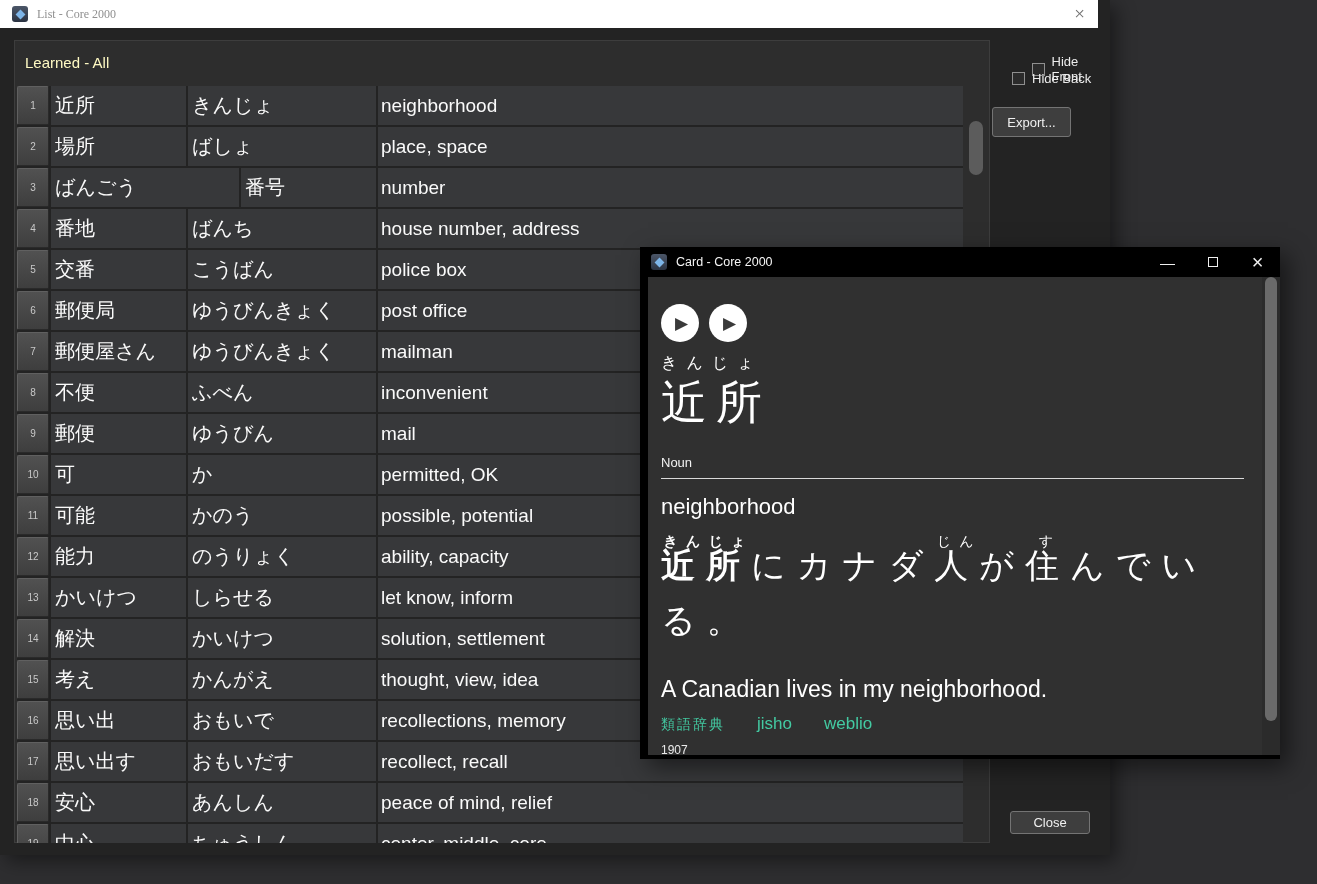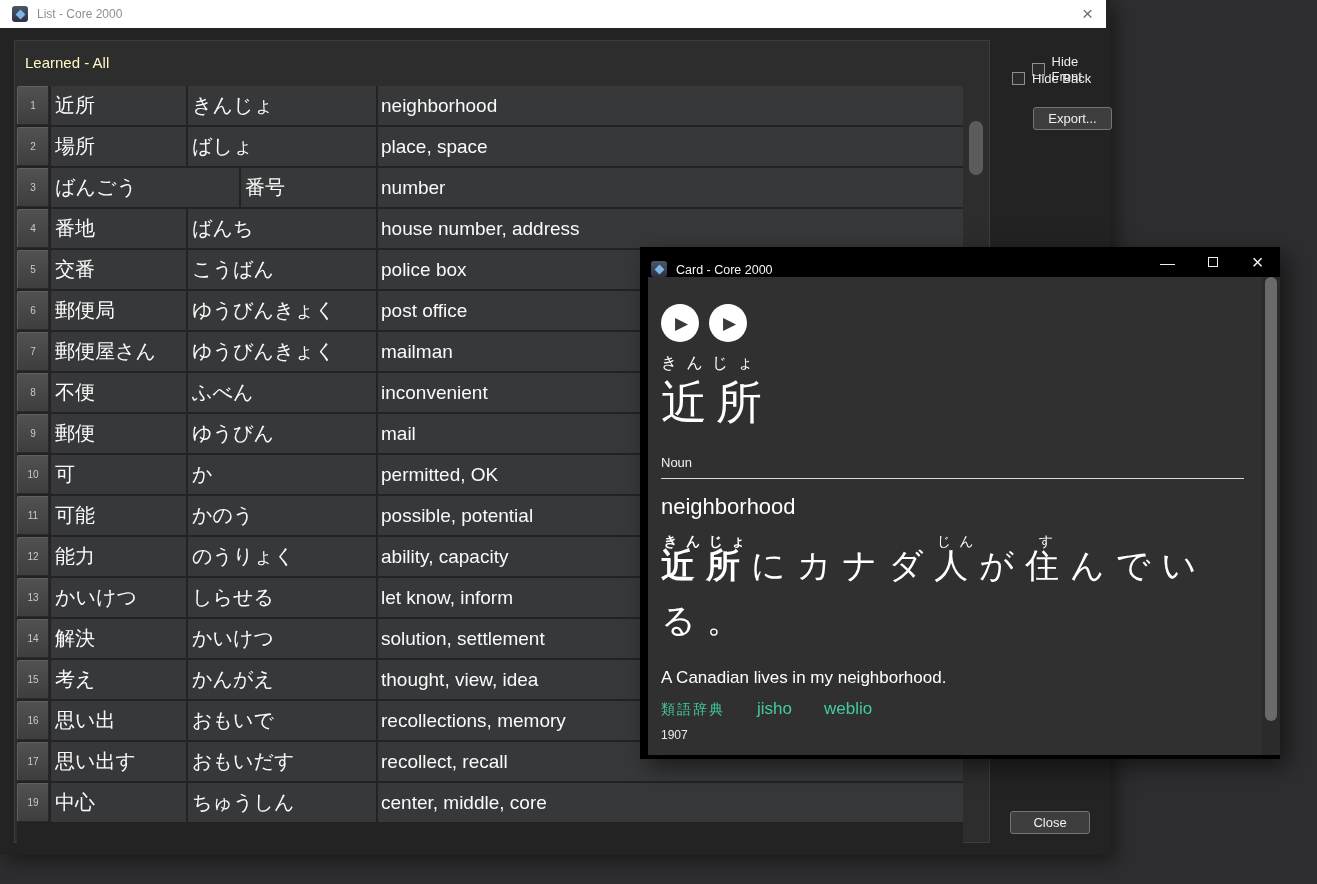--- a/index.html
+++ b/index.html
@@ -2,22 +2,22 @@
 <html><head>
 <meta charset="utf-8">
 <style>
   * { margin:0; padding:0; box-sizing:border-box; }
   html,body { width:1317px; height:884px; overflow:hidden; }
   body { background:#2e2e30; font-family:"Liberation Sans", sans-serif; position:relative; }
 
   
   .list-window { position:absolute; left:0; top:0; width:1110px; height:855px;
     background:#232323; box-shadow:6px 6px 18px rgba(0,0,0,.45); }
-  .lw-titlebar { position:absolute; left:0; top:0; right:4px; height:28px; background:#ffffff;
-    display:flex; align-items:center; }
+  .lw-titlebar { position:absolute; left:0; top:0; right:12px; height:28px; background:#ffffff;
+    display:flex; align-items:center;font-family:Liberation Serif, serif; }
   .app-icon { width:16px; height:16px; margin-left:12px; border-radius:3px;
     background:linear-gradient(#4b5668,#2b3342); display:flex; align-items:center; justify-content:center; }
   .app-icon i { display:block; width:7px; height:7px; background:#7db5e8; transform:rotate(45deg); }
   .lw-title { margin-left:9px; font-size:12px; color:#8f8f8f; }
   .lw-close { position:absolute; right:13px; top:0; height:28px; display:flex; align-items:center;
     font-size:19px; color:#6f6f6f; cursor:default; }
 
   .panel { position:absolute; left:14px; top:40px; width:976px; height:803px;
     background:#2d2d2d; border:1px solid #3d3d3d; }
   .panel-header { position:absolute; left:10px; top:13px; font-size:15px; color:#fef9c3; }
@@ -37,28 +37,28 @@
   .list-scrollbar .thumb { position:absolute; left:3px; top:38px; width:14px; height:54px;
     border-radius:7px; background:#5c5c5c; }
 
   .check-row { position:absolute; display:flex; align-items:center; }
   .check-row.front { left:1012px; top:54px;margin-left:20px; }
   .check-row.back  { left:1012px; top:71px; }
   .checkbox { width:13px; height:13px; border:1px solid #8f8f8f; background:#2b2b2b; }
   .check-label { margin-left:7px; font-size:13px; color:#ececec; }
   .win-btn { position:absolute; background:#3e3e3e; border:1px solid #747474; border-radius:3px;
     color:#f0f0f0; font-size:13px; display:flex; align-items:center; justify-content:center; }
-  .export-btn { left:1033px; top:107px; width:79px; height:23px; }
+  .export-btn { left:992px; top:107px; width:79px; height:30px; }
   .close-btn  { left:1010px; top:811px; width:80px; height:23px; }
 
   
   .card-window { position:absolute; left:640px; top:247px; width:640px; height:512px;
     background:#000; box-shadow:8px 8px 22px rgba(0,0,0,.5); }
   .cw-titlebar { position:absolute; left:0; top:0; right:0; height:30px; background:#000;
-    display:flex; align-items:flex-end; color:#fff; }
+    display:flex; align-items:center; color:#fff; }
   .cw-title { margin-left:9px; font-size:12.5px; color:#f5f5f5; }
   .cw-controls { position:absolute; right:0; top:0; height:30px; display:flex; }
   .cw-ctl { width:45px; height:30px; display:flex; align-items:center; justify-content:center;
     color:#f0f0f0; font-size:15px; }
   .cw-ctl .maxbox { display:block; width:10px; height:10px; border:1px solid #f0f0f0; }
   .cw-ctl.x { font-size:20px; }
 
   .cw-body { position:absolute; left:8px; right:0; top:30px; bottom:4px; display:flex; }
   .card-content { flex:1; background:#303030; padding:27px 0 0 13px; color:#fff; overflow:hidden; }
   .card-scrollbar { width:18px; background:#2b2b2b; position:relative; }
@@ -73,21 +73,21 @@
   .jp-serif { font-family:"DejaVu Serif", serif; }
   .front-reading { margin-top:11px; font-size:16px; letter-spacing:9px; }
   .front-word { margin-top:2px; font-size:46px; letter-spacing:9px; line-height:1.15; }
   .front-pos { margin-top:26px; font-size:13px; color:#f2f2f2; }
   .front-rule { margin-top:8px; margin-right:18px; border-top:1px solid #d9d9d9; height:0; }
 
   .back-meaning { margin-top:15px; font-size:22px; }
   .sentence { margin-top:14px; width:585px; font-size:34px; letter-spacing:11px; line-height:1.62; }
   .sentence ruby rt { font-size:14px; letter-spacing:3px; font-family:"DejaVu Serif", serif; }
   .sentence .b { font-weight:bold; }
-  .translation { margin-top:20px; font-size:17px; }
+  .translation { margin-top:28px; font-size:23px; }
   .dict-links { margin-top:11px; display:flex; align-items:baseline; gap:32px; }
   .dict-link { color:#43caa2; font-size:17px; }
   .dict-link.cjk { font-size:14px; letter-spacing:2px; }
   .card-index { margin-top:9px; font-size:12px; color:#eaeaea; }
 </style>
 </head>
 <body>
 
 <div class="list-window">
   <div class="lw-titlebar">
@@ -195,20 +195,26 @@
           <div class="t-cell c-num">16</div>
           <div class="t-cell c-kanji">思い出</div>
           <div class="t-cell c-kana">おもいで</div>
           <div class="t-cell c-en">recollections, memory</div>
         </div>
         <div class="t-row">
           <div class="t-cell c-num">17</div>
           <div class="t-cell c-kanji">思い出す</div>
           <div class="t-cell c-kana">おもいだす</div>
           <div class="t-cell c-en">recollect, recall</div>
+        </div>
+        <div class="t-row">
+          <div class="t-cell c-num">18</div>
+          <div class="t-cell c-kanji">安心</div>
+          <div class="t-cell c-kana">あんしん</div>
+          <div class="t-cell c-en">peace of mind, relief</div>
         </div>
         <div class="t-row">
           <div class="t-cell c-num">19</div>
           <div class="t-cell c-kanji">中心</div>
           <div class="t-cell c-kana">ちゅうしん</div>
           <div class="t-cell c-en">center, middle, core</div>
         </div>
       </div>
     <div class="list-scrollbar">
       <div class="thumb"></div>

